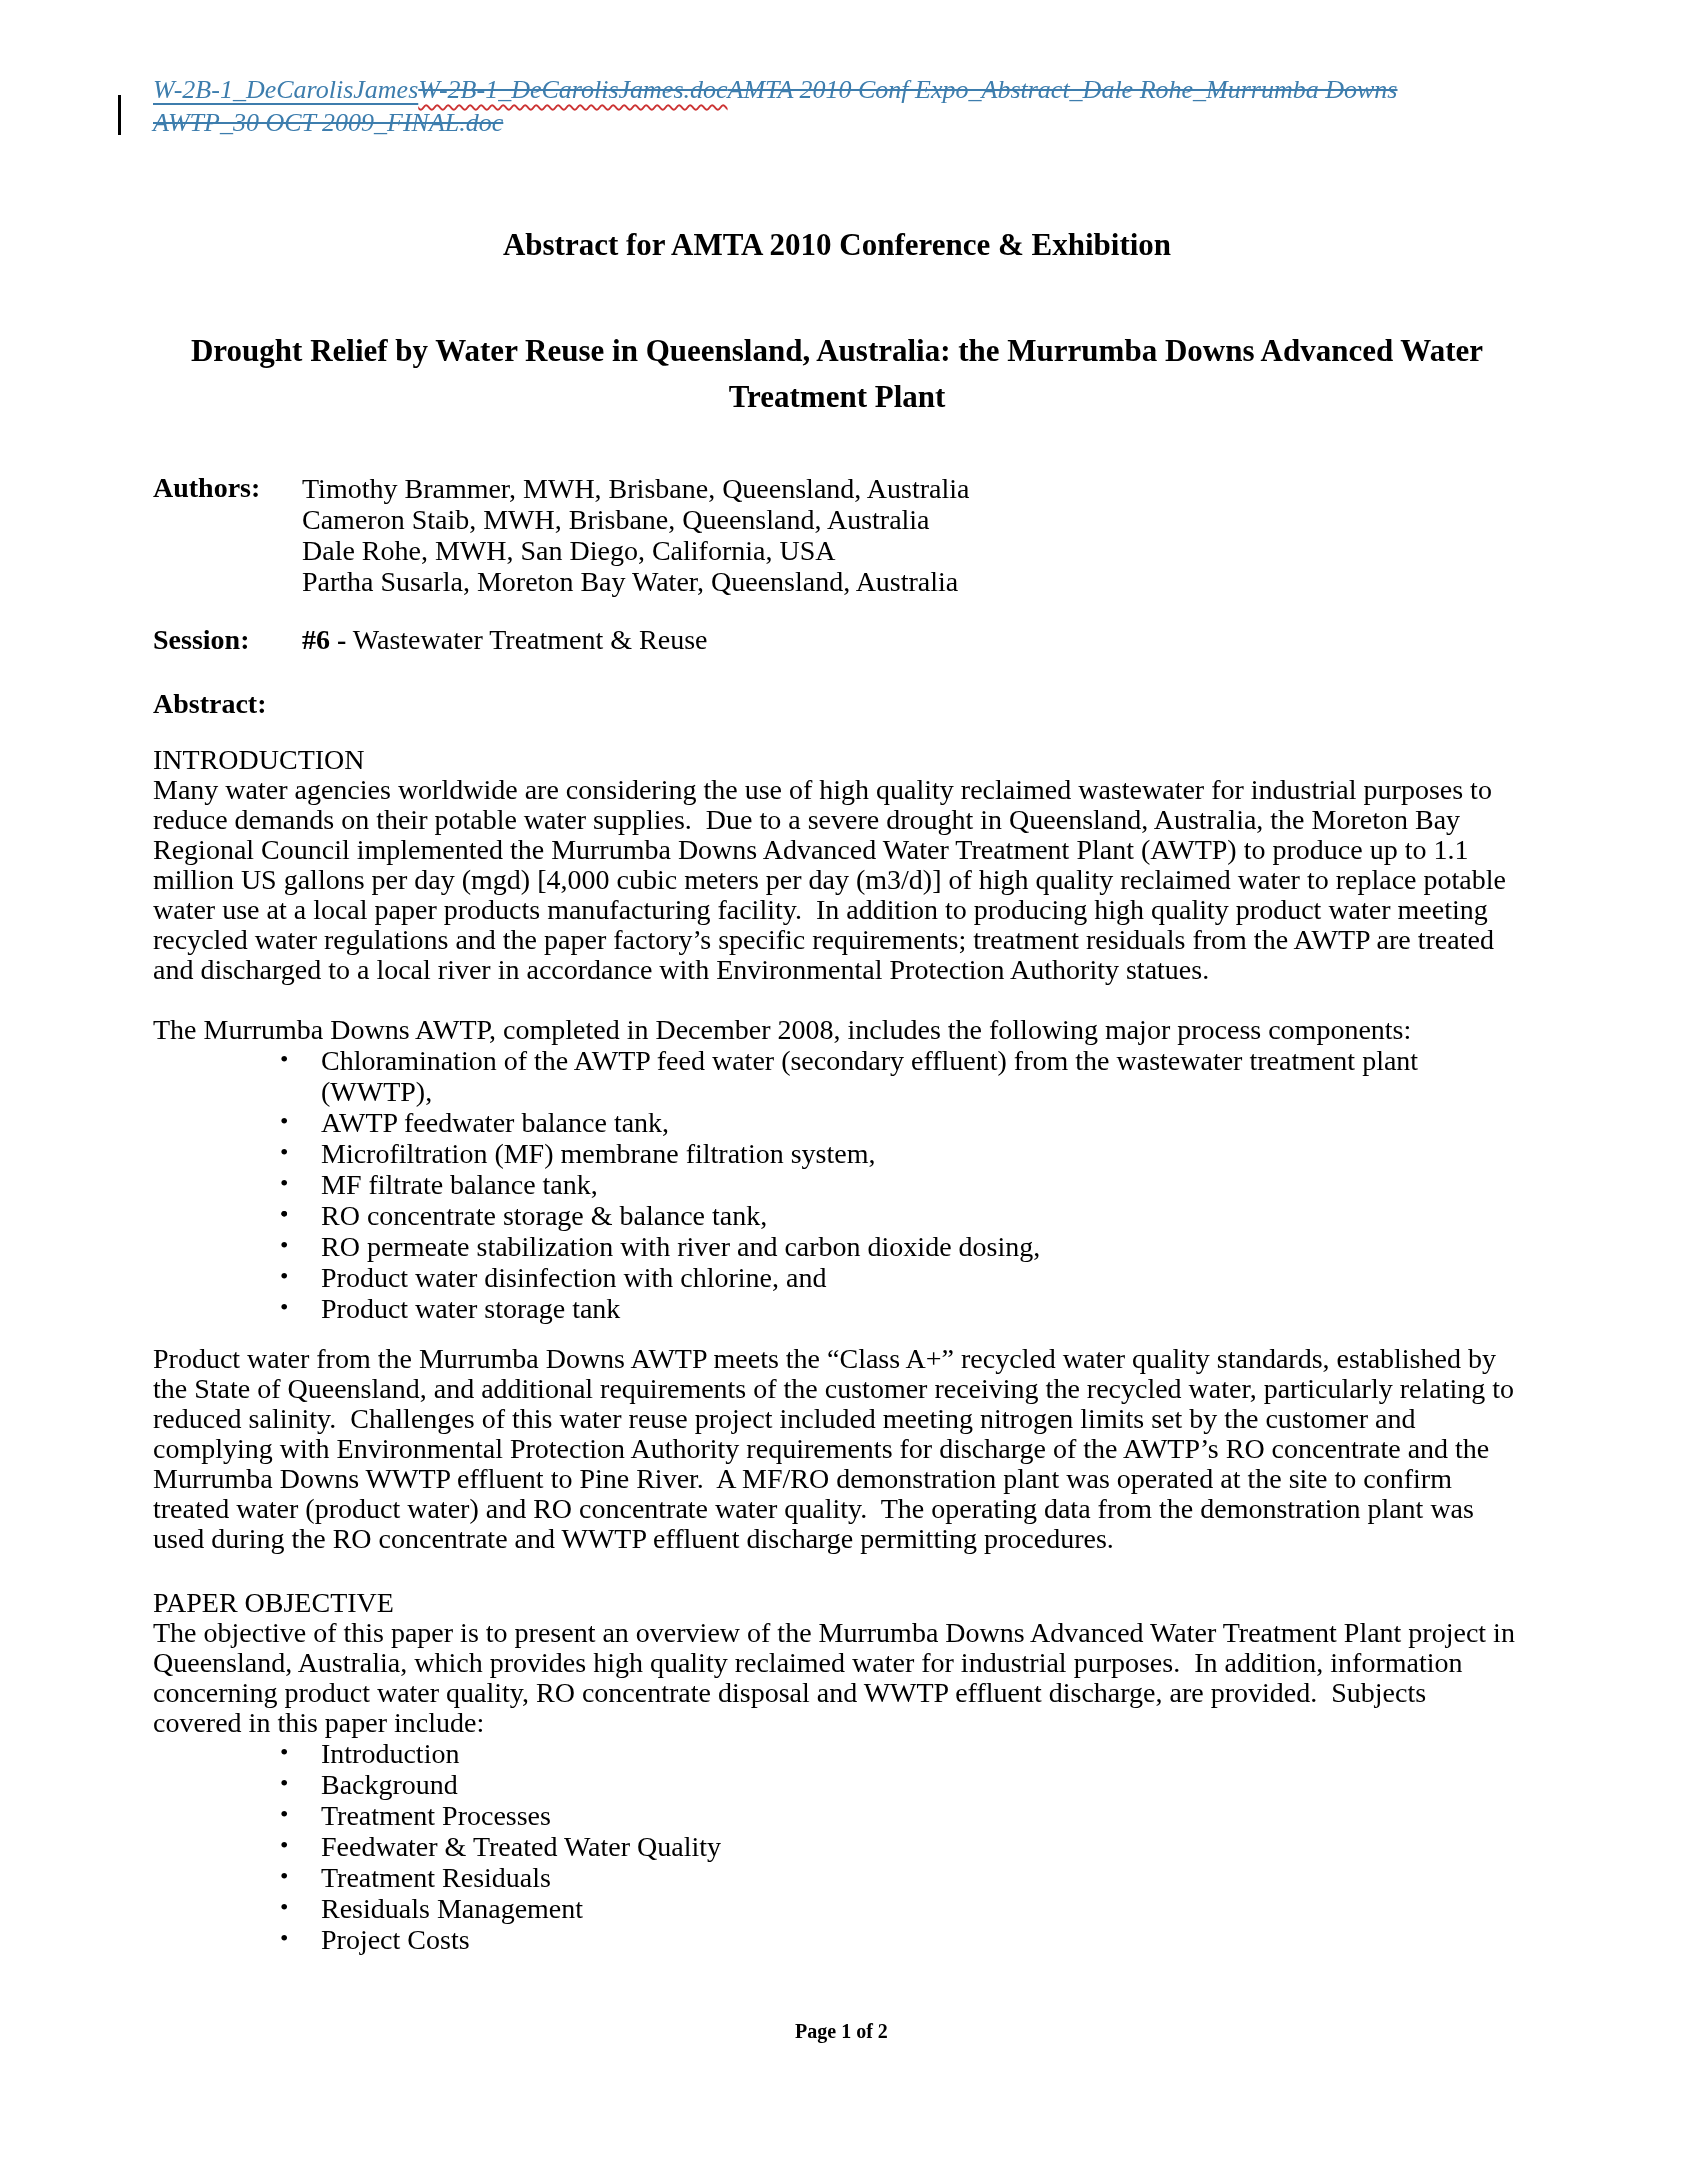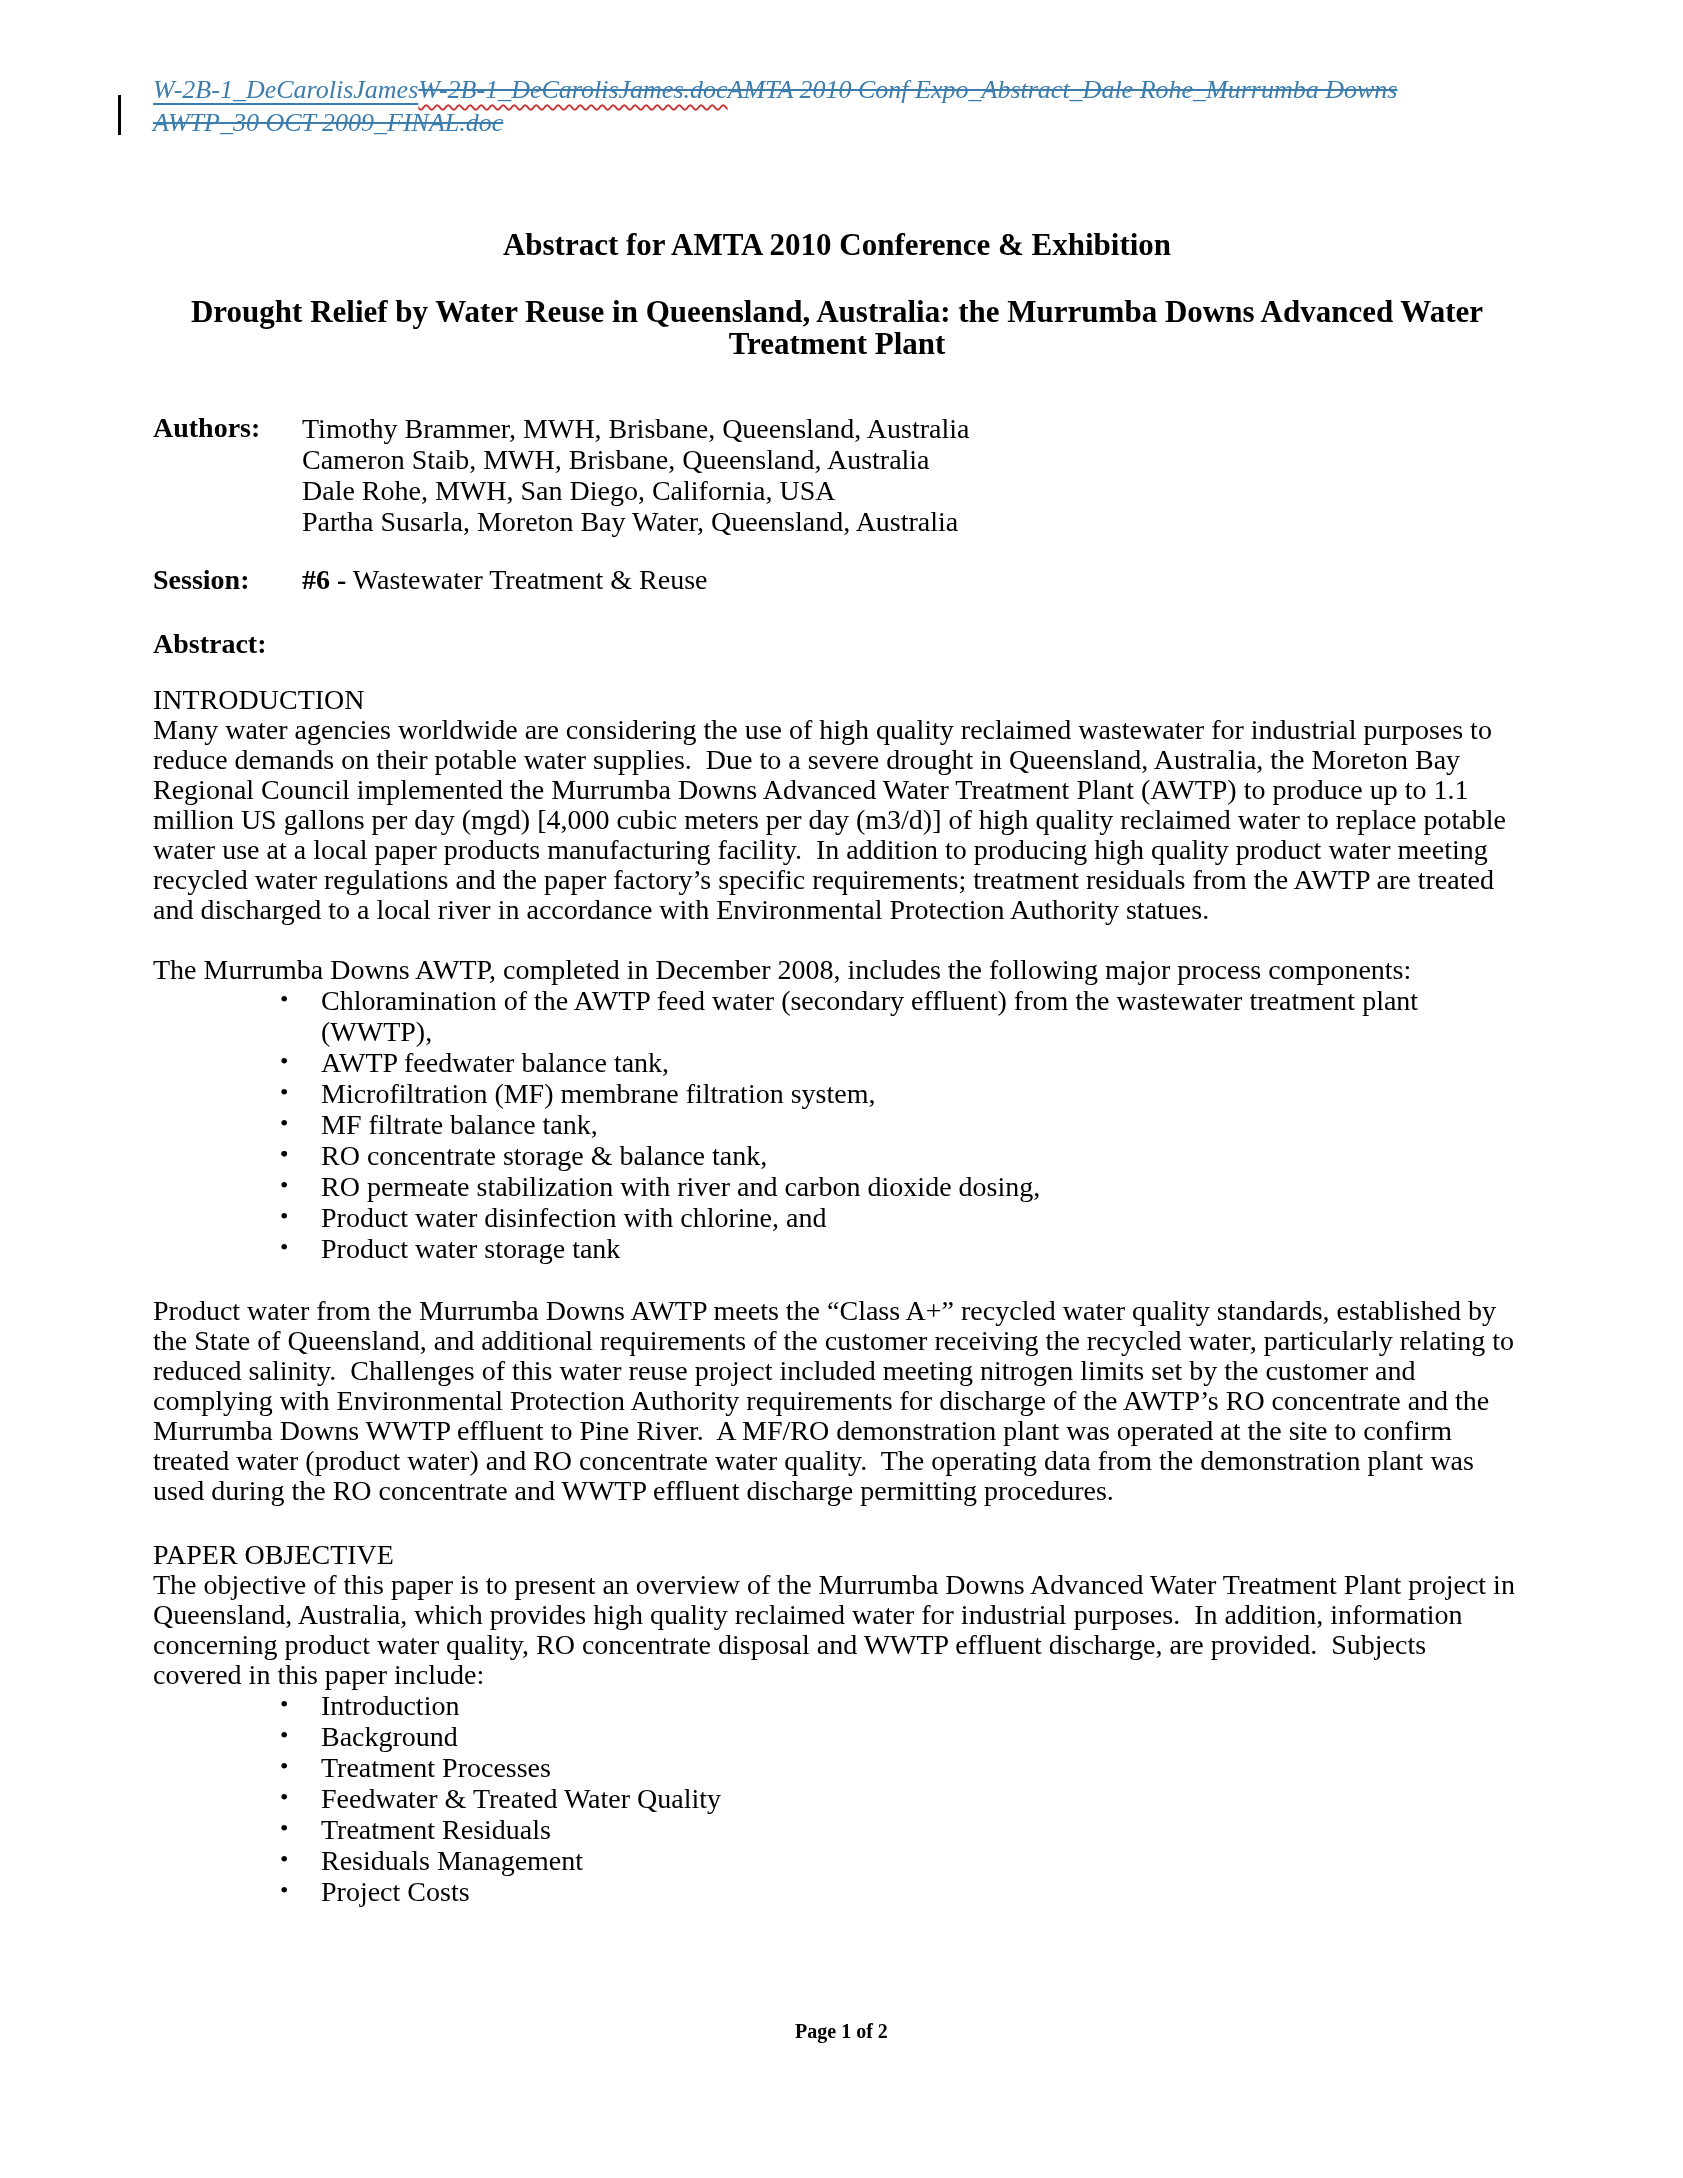--- a/index.html
+++ b/index.html
@@ -37,36 +37,36 @@
   
   .content{
     position:absolute;left:153px;top:0;width:1368px;
     font-size:28px;line-height:30px;
   }
   .title{
     margin:226px 0 0 0;
     font-size:31px;line-height:38px;font-weight:bold;text-align:center;
   }
   .subtitle{
-    margin:32px auto 0 auto;max-width:1317px;
-    font-size:31px;line-height:32px;font-weight:bold;text-align:center;
+    margin:64px auto 0 auto;max-width:1317px;
+    font-size:31px;line-height:46px;font-weight:bold;text-align:center;
   }
   .fields{margin-top:53px;}
   .field-row{display:flex;align-items:flex-start;}
   .field-row.session{margin-top:28px;}
   .field-row.abstract{margin-top:34px;}
   .field-label{width:149px;flex:none;font-weight:bold;}
   .field-value{flex:1;}
   .author-line{line-height:31px;}
   .bold{font-weight:bold;}
   .sec-heading{margin:26px 0 0 0;font-weight:normal;}
   .po-heading{margin:34px 0 0 0;font-weight:normal;}
   .para{margin:0;white-space:pre-wrap;}
   .para.lead{margin-top:30px;}
-  .para.after-list{margin-top:32px;}
+  .para.after-list{margin-top:20px;}
   ul.bullets{list-style:none;margin:0;padding:0;}
   ul.bullets li{position:relative;padding-left:168px;line-height:31px;}
   ul.bullets .dot{position:absolute;left:127px;top:-1px;font-size:24px;}
   .footer{
     position:absolute;left:0;right:0;top:2020px;
     text-align:center;font-weight:bold;font-size:20px;
   }
 </style>
 </head>
 <body>

